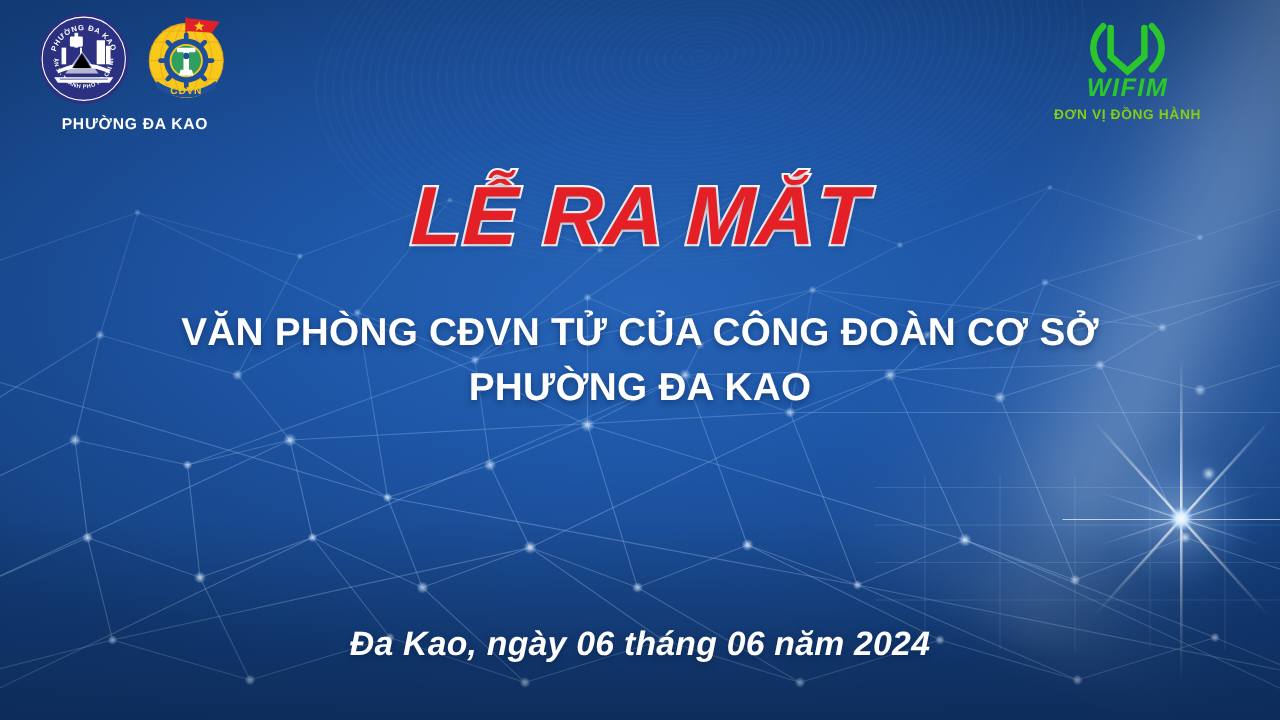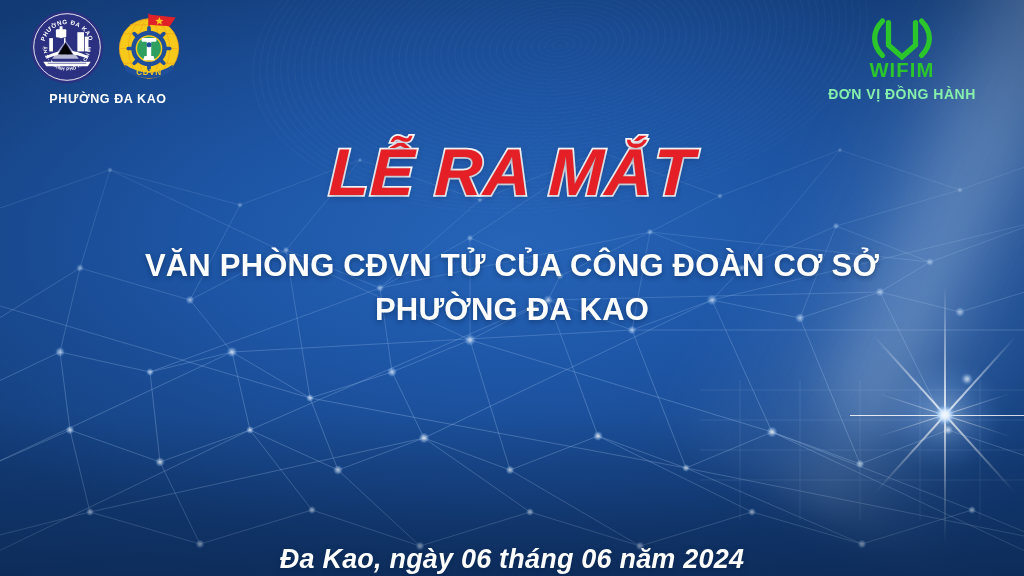--- a/index.html
+++ b/index.html
@@ -180,24 +180,25 @@
     right: 22px;
     top: 14px;
     width: 200px;
     text-align: center;
   }
   .wifim-wrap {
     height: 74px;
     display: flex;
     align-items: center;
     justify-content: center;
+    font-style: italic;
   }
   .partner-caption {
-    color: #86efac;
-    font-size: 14px;
+    color: #84cc16;
+    font-size: 11px;
     font-weight: bold;
     letter-spacing: 0.5px;
     white-space: nowrap;
     margin-top: -2px;
   }
 
   
   .headline {
     position: absolute;
     left: 0;
@@ -239,21 +240,20 @@
     left: 0;
     right: 0;
     top: 500px;
     text-align: center;
     color: #ffffff;
     font-size: 27px;
     font-weight: bold;
     font-style: italic;
     letter-spacing: 0.2px;
     text-shadow: 0 2px 5px rgba(8,30,66,0.5);
-    margin-top: 44px;
   }
 </style>
 </head>
 <body>
 
 <div id="stage">
 
   <div class="bg-layer bg-base"></div>
   <div class="bg-layer">
     <div class="bg-arcs"></div>

